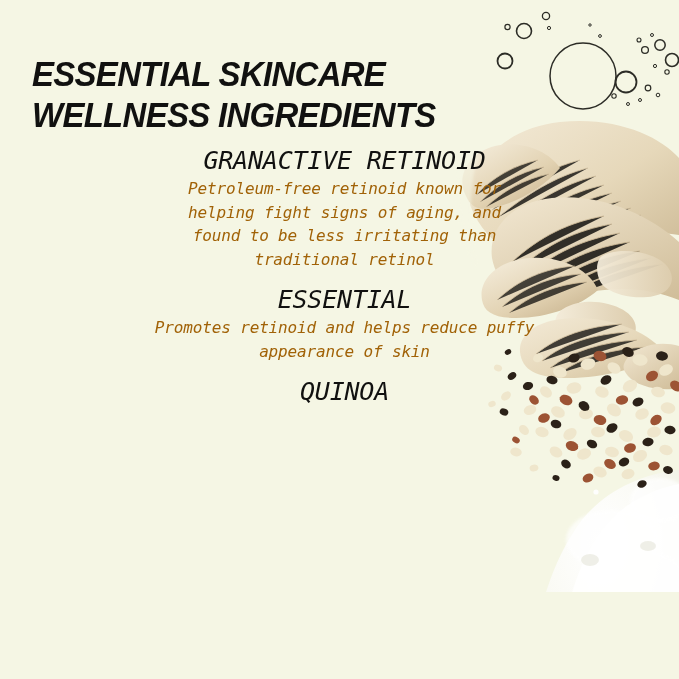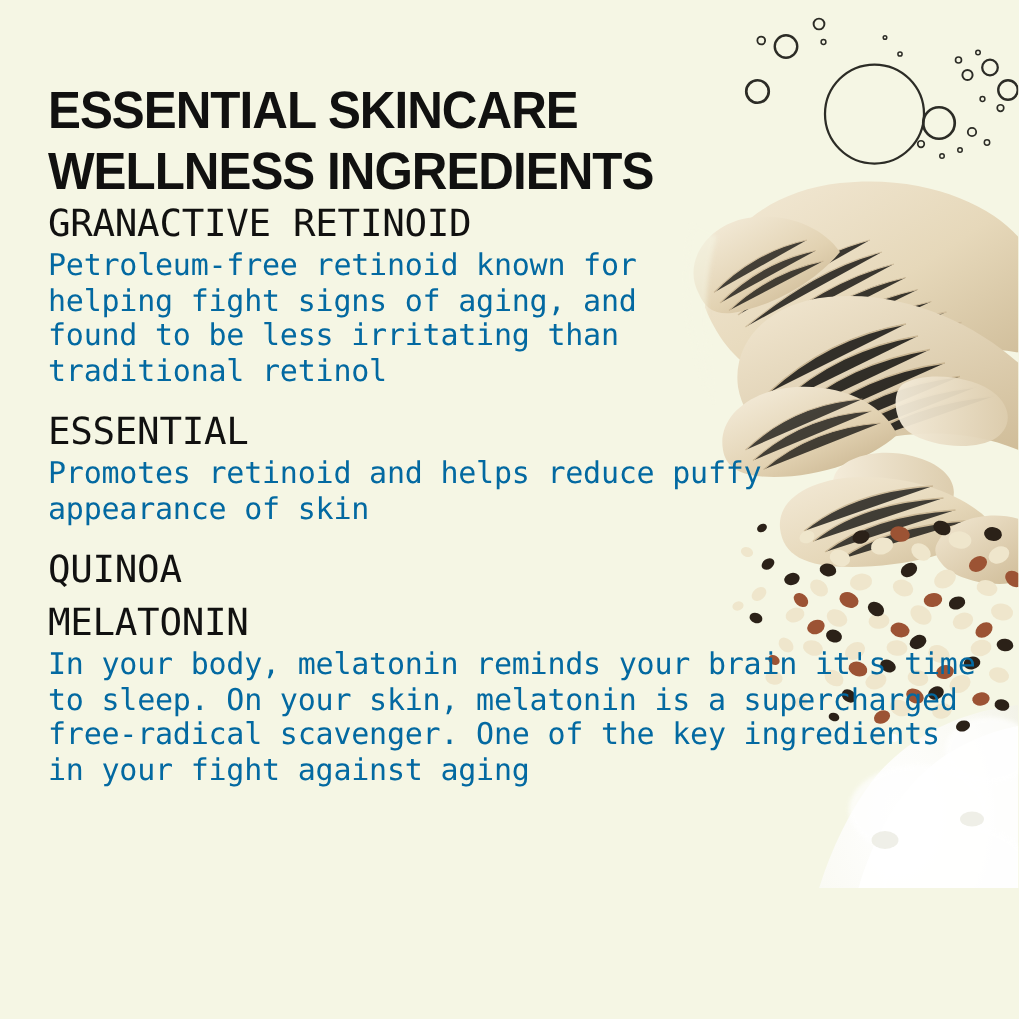--- a/index.html
+++ b/index.html
@@ -8,20 +8,21 @@
     background:#f5f6e4;
     font-family:"DejaVu Sans Mono", monospace;
     overflow:hidden;
     position:relative;
   }
   #poster{
     position:absolute;inset:0;
     width:679px;height:592px;
     background:#f5f6e4;
     overflow:hidden;
+    font-style:italic;
   }
 
   
   .art{position:absolute;inset:0;pointer-events:none;}
   .art svg{position:absolute;top:0;left:0;}
 
   
   .content{position:absolute;top:0;left:0;width:679px;height:679px;}
 
   .title{
@@ -35,42 +36,43 @@
     letter-spacing:-0.7px;
     color:#111110;
     text-transform:uppercase;
     transform:scaleX(0.94);
     transform-origin:left top;
     white-space:pre-line;
   }
 
   .sections{
     position:absolute;
-    left:32px; top:134px;
+    left:32px; top:146px;
     width:625px;
+    text-align:center;
   }
   .section{margin:0 0 14px 0;}
   .section.gap-lg{margin-bottom:6px;}
 
   .sec-head{
     font-family:"DejaVu Sans Mono","Liberation Mono",monospace;
     font-size:25px;
     line-height:29px;
     font-weight:400;
     color:#111110;
     letter-spacing:-0.2px;
     margin:0 0 2px 0;
     white-space:nowrap;
   }
   .sec-body{
     font-family:"DejaVu Sans Mono","Liberation Mono",monospace;
-    font-size:20px;
+    font-size:16px;
     line-height:23.5px;
     font-weight:400;
-    color:#0369a1;
+    color:#a16207;
     margin:0;
     white-space:pre-line;
     letter-spacing:-0.15px;
   }
 </style>
 </head>
 <body>
 
 <div id="poster">
 
@@ -329,23 +331,16 @@
       <div class="section">
         <div class="sec-head">ESSENTIAL</div>
         <p class="sec-body">Promotes retinoid and helps reduce puffy
 appearance of skin</p>
       </div>
 
       <div class="section gap-lg">
         <div class="sec-head">QUINOA</div>
       </div>
 
-      <div class="section">
-        <div class="sec-head">MELATONIN</div>
-        <p class="sec-body">In your body, melatonin reminds your brain it's time
-to sleep. On your skin, melatonin is a supercharged
-free-radical scavenger. One of the key ingredients
-in your fight against aging</p>
-      </div>
 
     </div>
   </div>
 </div>
 
 </body></html>

